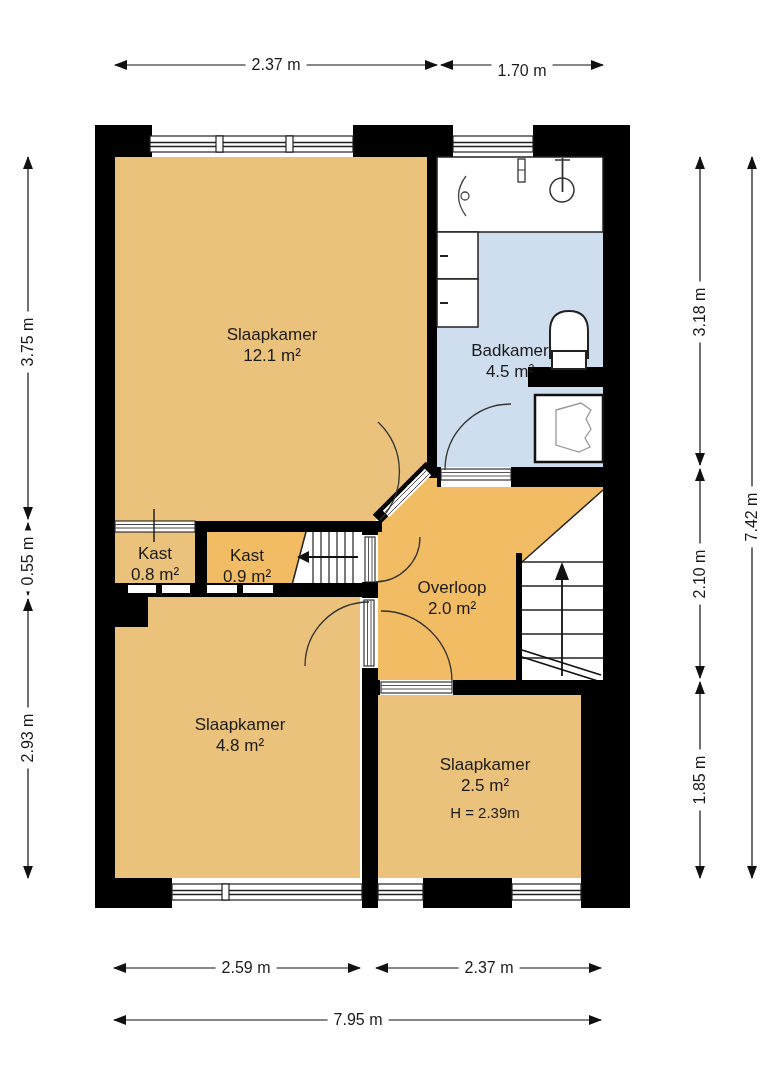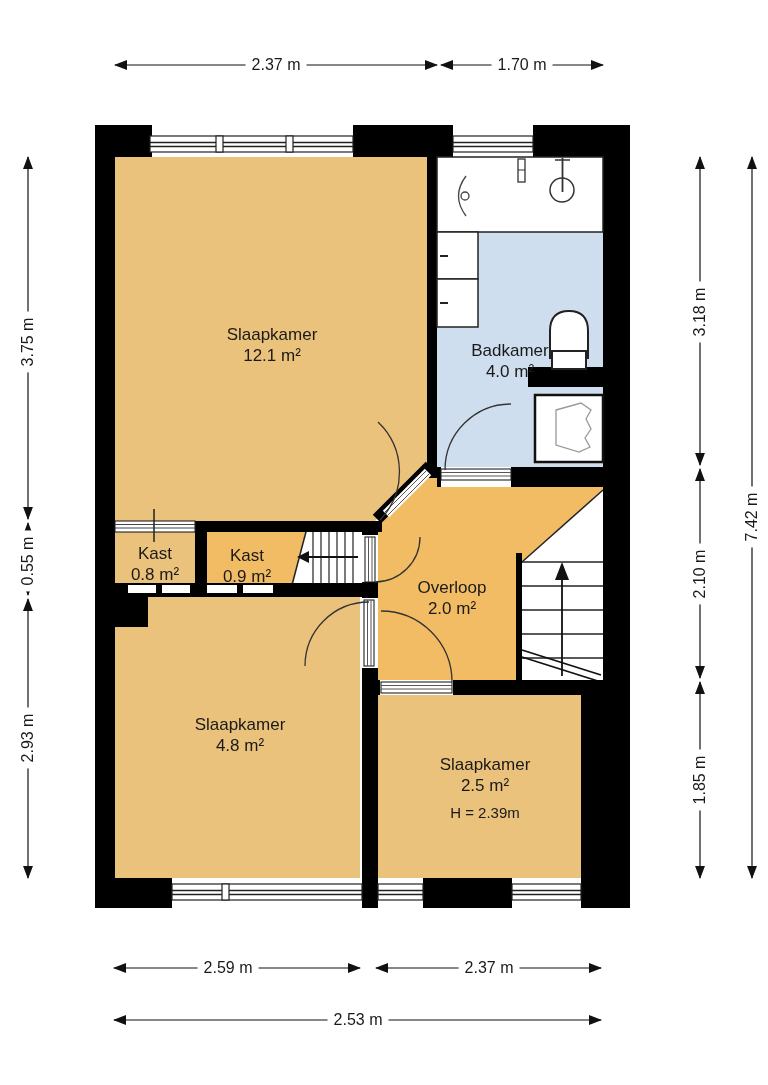--- a/index.html
+++ b/index.html
@@ -229,21 +229,21 @@
     <line x1="114" y1="1020" x2="601" y2="1020" marker-start="url(#arr)" marker-end="url(#arr)"></line>
   </g>
 </svg>
 
 <div class="label" style="left:272px;top:345px">
   <span>Slaapkamer</span>
   <span class="area">12.1 m²</span>
 </div>
 <div class="label" style="left:510px;top:361px">
   <span>Badkamer</span>
-  <span class="area">4.0 m²</span>
+  <span class="area">4.5 m²</span>
 </div>
 <div class="label" style="left:155px;top:564px">
   <span>Kast</span>
   <span class="area">0.8 m²</span>
 </div>
 <div class="label" style="left:247px;top:566px">
   <span>Kast</span>
   <span class="area">0.9 m²</span>
 </div>
 <div class="label" style="left:452px;top:598px">
@@ -254,25 +254,25 @@
   <span>Slaapkamer</span>
   <span class="area">4.8 m²</span>
 </div>
 <div class="label" style="left:485px;top:788px">
   <span>Slaapkamer</span>
   <span class="area">2.5 m²</span>
   <span class="hnote">H = 2.39m</span>
 </div>
 
 <div class="dim" style="left:276px;top:65px">2.37 m</div>
-<div class="dim" style="left:522px;top:65px">1.70 m</div>
+<div class="dim" style="left:522px;top:71px">1.70 m</div>
 <div class="dim v" style="left:28px;top:342px">3.75 m</div>
 <div class="dim v" style="left:28px;top:561px">0.55 m</div>
 <div class="dim v" style="left:28px;top:738px">2.93 m</div>
 <div class="dim v" style="left:700px;top:312px">3.18 m</div>
 <div class="dim v" style="left:700px;top:574px">2.10 m</div>
 <div class="dim v" style="left:700px;top:780px">1.85 m</div>
 <div class="dim v" style="left:752px;top:517px">7.42 m</div>
-<div class="dim" style="left:228px;top:968px">2.59 m</div>
+<div class="dim" style="left:246px;top:968px">2.59 m</div>
 <div class="dim" style="left:489px;top:968px">2.37 m</div>
-<div class="dim" style="left:358px;top:1020px">2.53 m</div>
+<div class="dim" style="left:358px;top:1020px">7.95 m</div>
 
 </div>
 
 </body></html>

